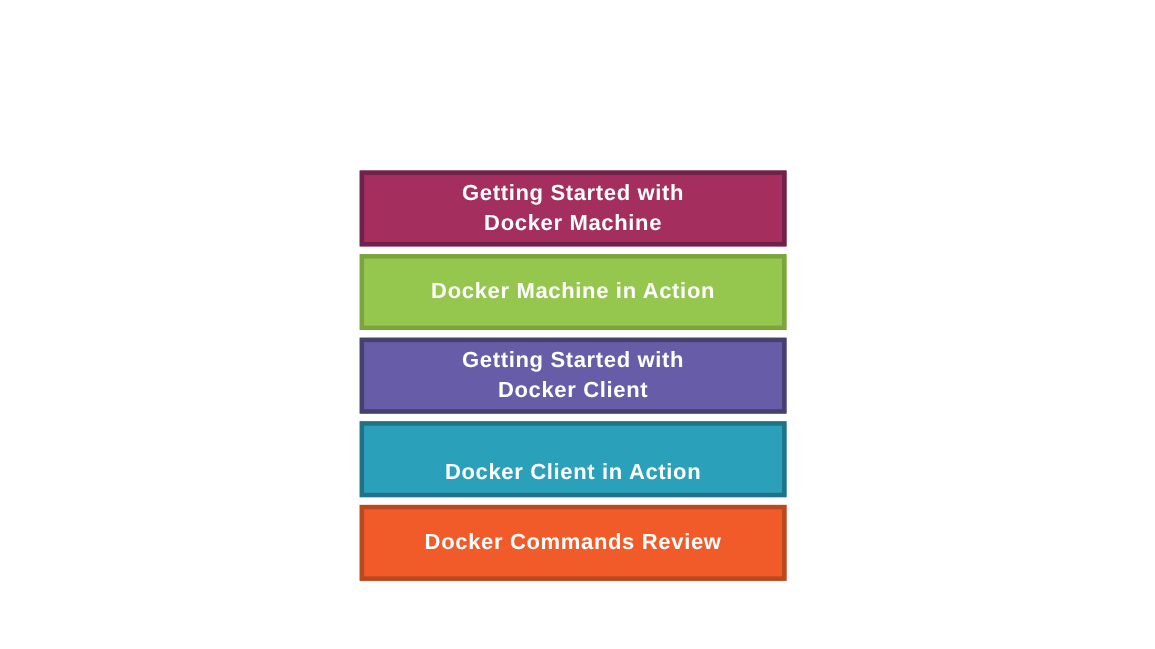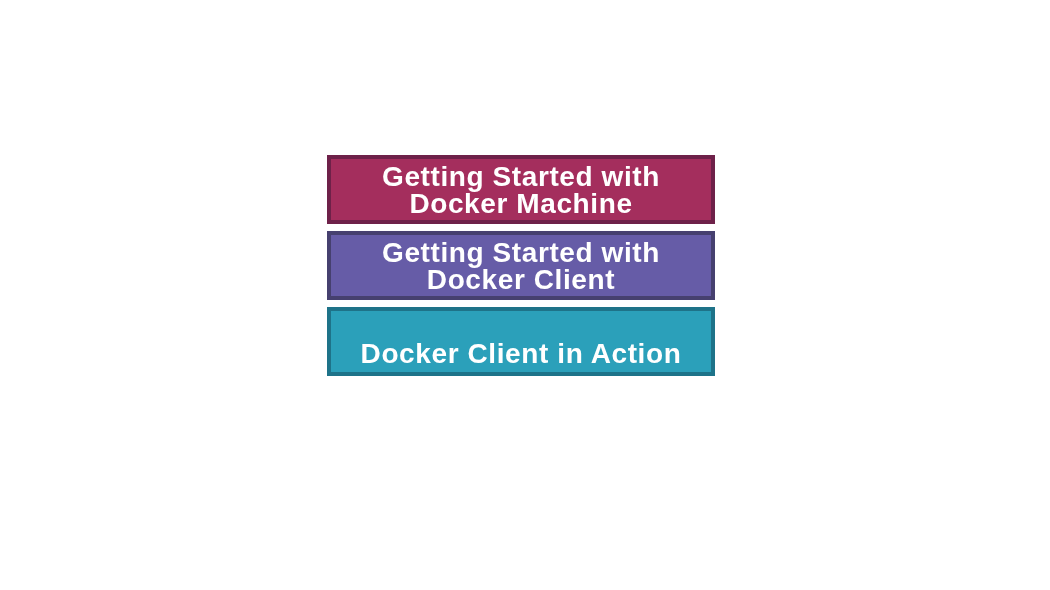--- a/index.html
+++ b/index.html
@@ -32,41 +32,47 @@
     height: 69px;
     border-style: solid;
     border-width: 4px;
     display: flex;
     align-items: center;
     justify-content: center;
     text-align: center;
   }
   .box-label {
     color: #ffffff;
-    font-size: 28px;
+    font-size: 20px;
     font-weight: 700;
     line-height: 27px;
     letter-spacing: 0.6px;
     white-space: pre-line;
   }
 </style>
 </head>
 <body>
 
 <div class="canvas">
   <div class="stack">
   <div class="box" style="background: rgb(164, 46, 93); border-color: rgb(110, 33, 73);">
     <span class="box-label" style="color: rgb(255, 255, 255);">Getting Started with
 Docker Machine</span>
   </div>
 
+  <div class="box" style="background: rgb(149, 199, 78); border-color: rgb(123, 164, 61);">
+    <span class="box-label" style="color: rgb(255, 255, 255);">Docker Machine in Action</span>
+  </div>
 
   <div class="box" style="background: rgb(102, 92, 167); border-color: rgb(70, 64, 111);">
     <span class="box-label" style="color: rgb(255, 255, 255);">Getting Started with
 Docker Client</span>
   </div>
 
   <div class="box" style="background: rgb(43, 160, 186); border-color: rgb(30, 115, 137);">
     <span class="box-label" style="color: rgb(255, 255, 255); margin-top: 24px;">Docker Client in Action</span>
   </div>
 
+  <div class="box" style="background: rgb(241, 90, 41); border-color: rgb(185, 74, 32);">
+    <span class="box-label" style="color: rgb(255, 255, 255);">Docker Commands Review</span>
+  </div>
 </div>
 </div>
 
 </body></html>

